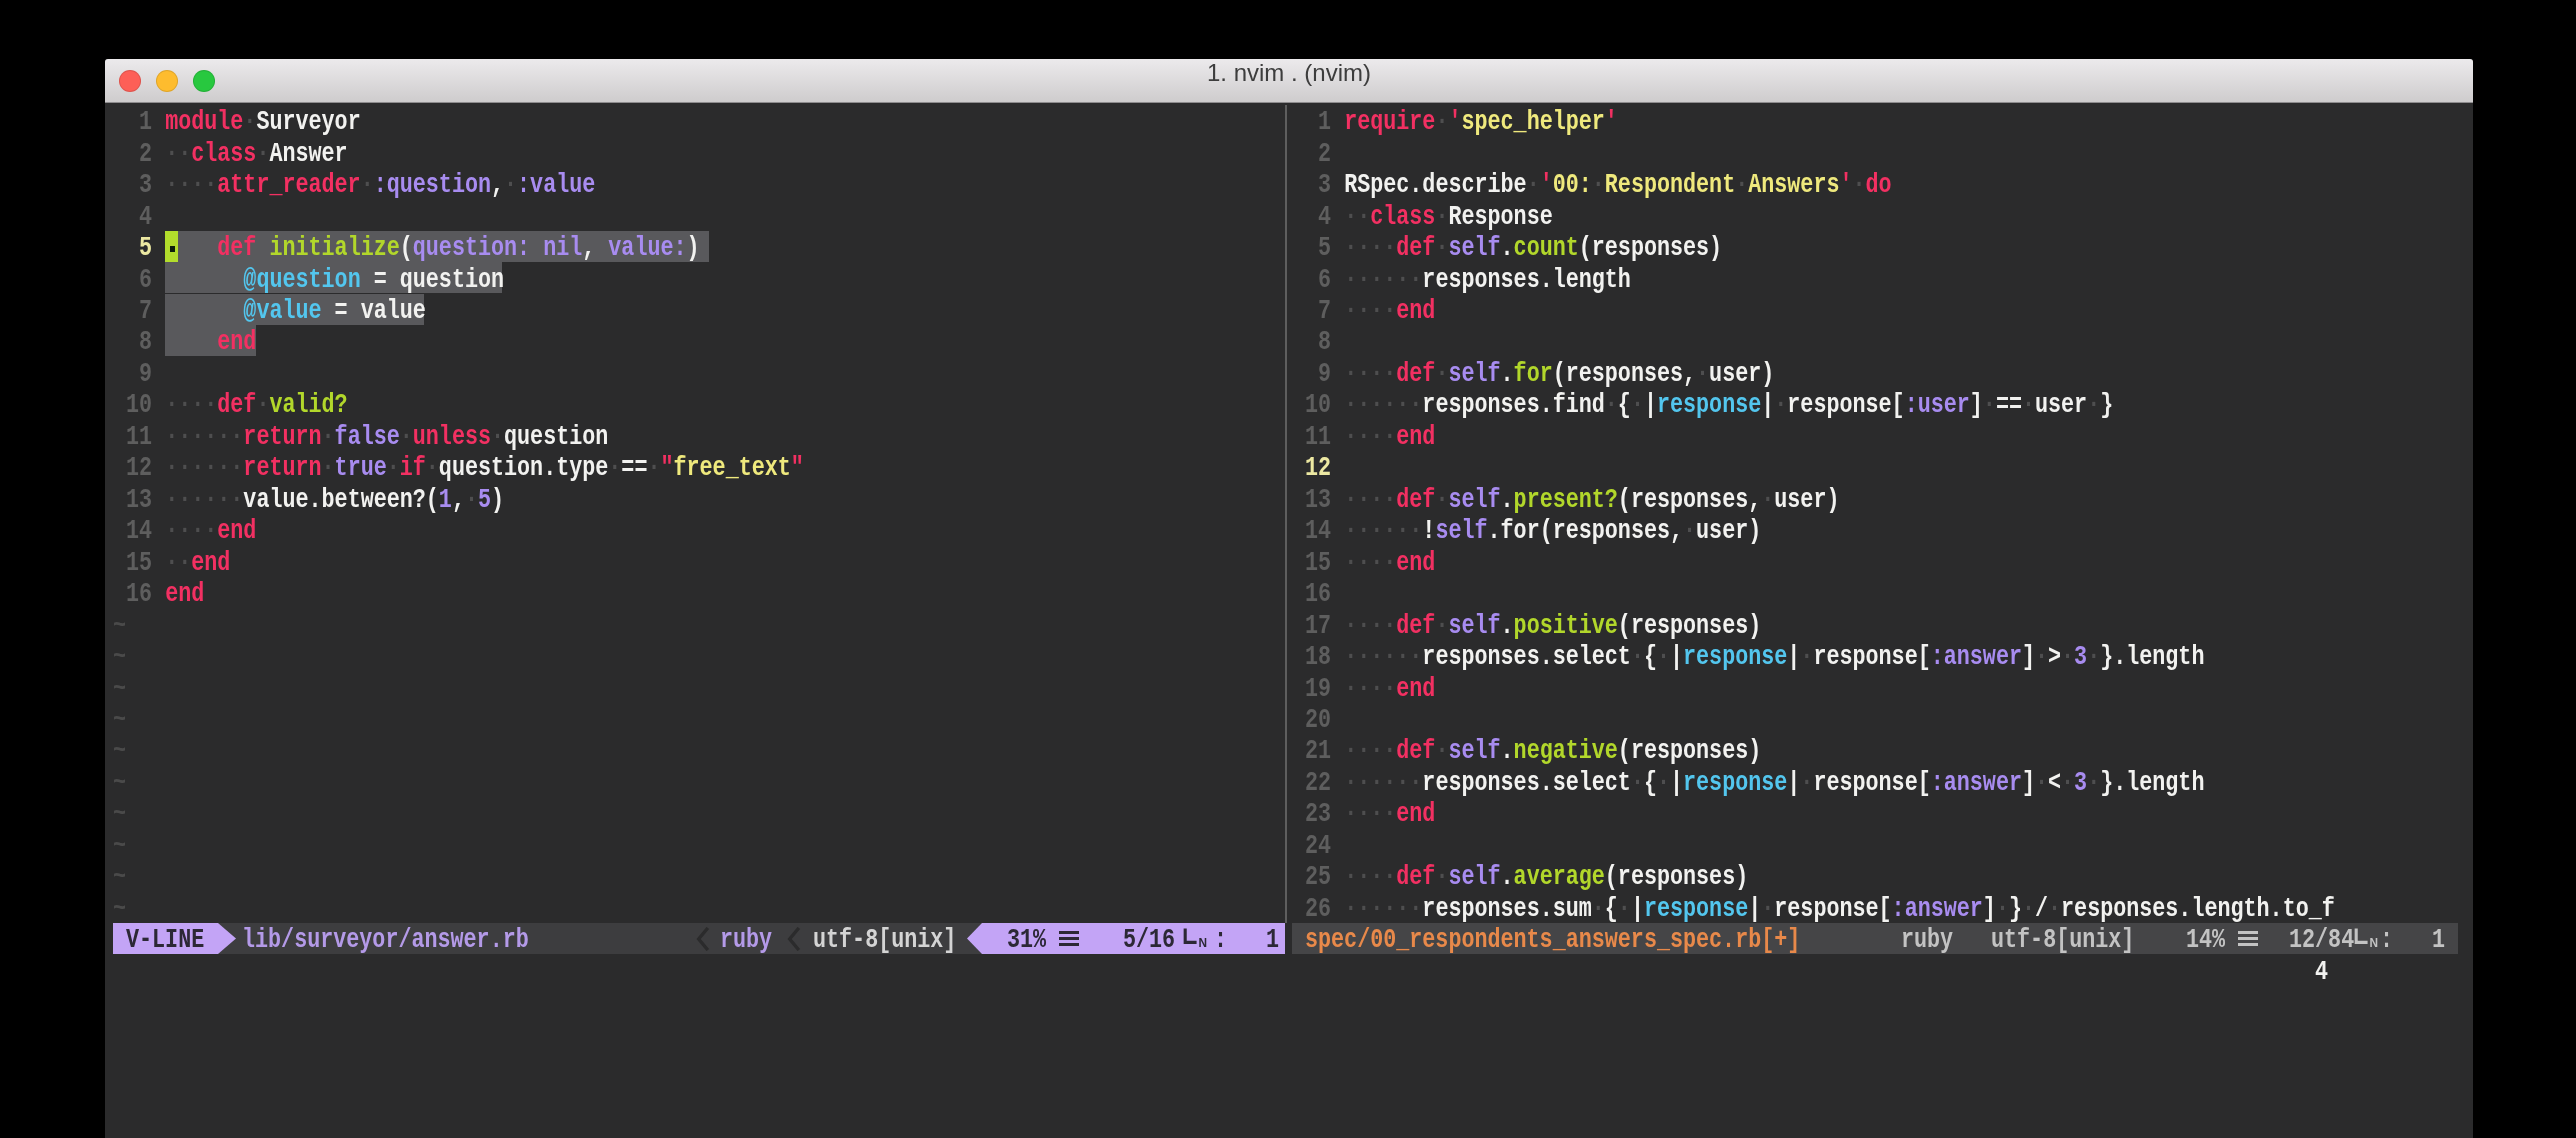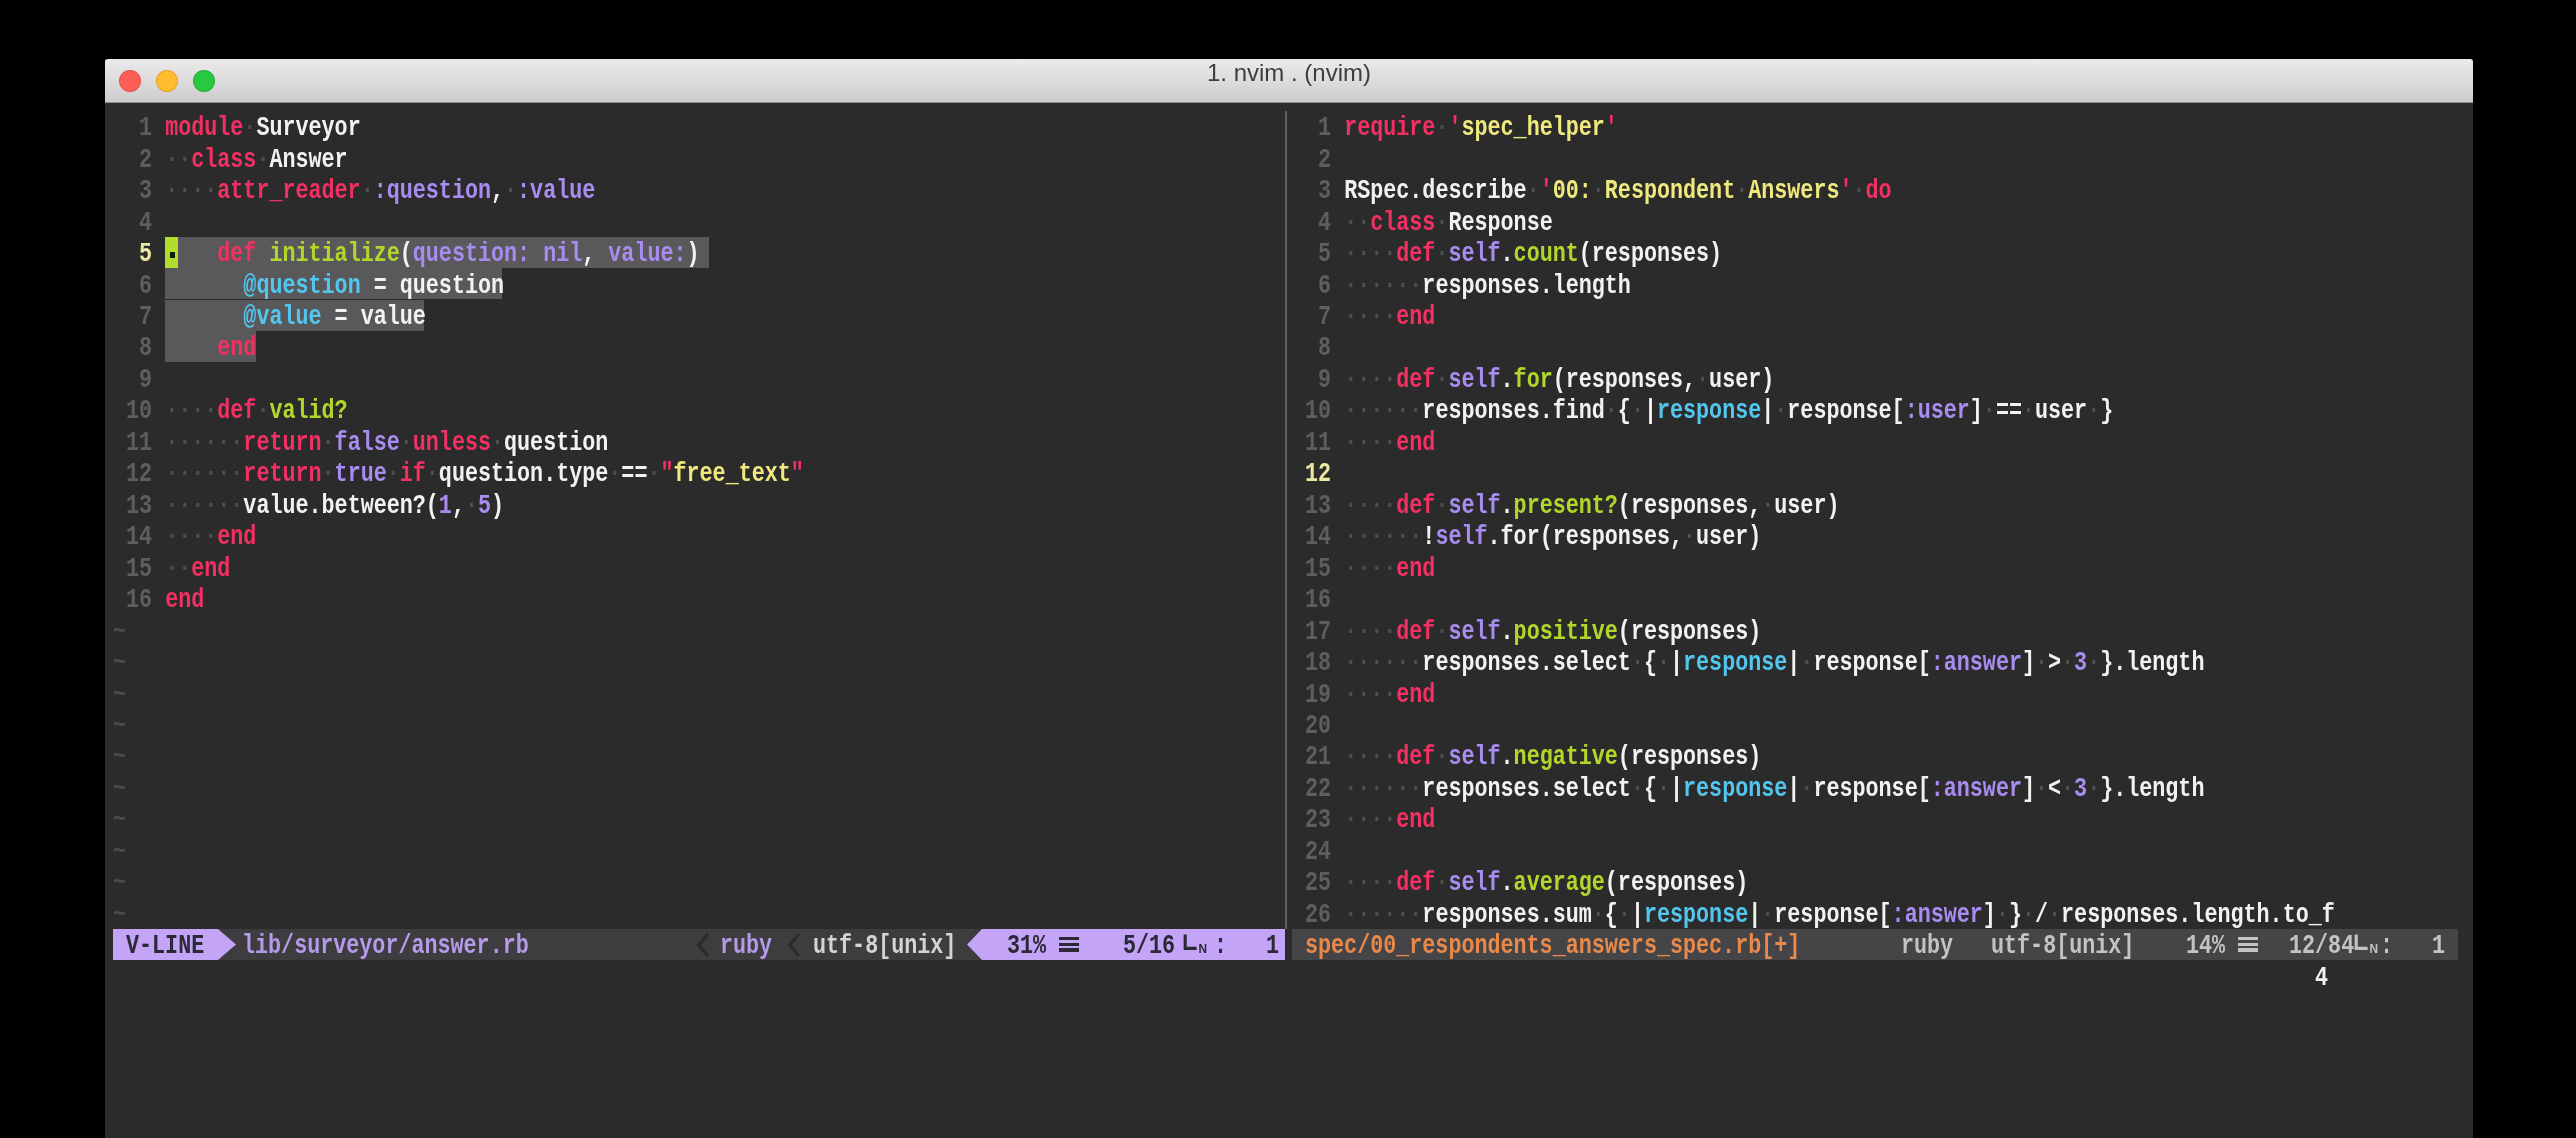--- a/index.html
+++ b/index.html
@@ -1,19 +1,19 @@
 <!DOCTYPE html>
 <html style="font-size:15px"><head><meta charset="utf-8"><style>
 * {margin:0;padding:0;box-sizing:border-box}
 html,body {width:2576px;height:1138px;background:#000;overflow:hidden}
 #win {position:absolute;left:105px;top:59px;width:2368px;height:1092px;border-radius:3px;overflow:hidden;background:#2b2b2c}
 #tb {position:absolute;left:0;top:0;width:100%;height:44px;background:linear-gradient(#eceaec,#cecccd);border-bottom:1.9px solid #8e8c8e}
 #tb .l {position:absolute;top:11px;width:22px;height:22px;border-radius:50%}
 #title {position:absolute;width:100%;top:0;height:42px;line-height:45px;text-align:center;font:24px "Liberation Sans",sans-serif;color:#3d3d3d}
-#grid {position:absolute;left:0;top:51px;width:100%;height:884px}
+#grid {position:absolute;left:0;top:45px;width:100%;height:884px}
 .t {position:absolute;white-space:pre;font:bold 27px "Liberation Mono",monospace;line-height:31px;color:#f2f2f0;transform:scaleX(0.80447);transform-origin:0 0}
 .t.b {font-weight:bold}
 m {color:#f23062} y {color:#efe97d} u {color:#a88cf0} c {color:#53c6ee}
 l {color:#b2d72b} n {color:#5e5e5e} h {color:#ece8a2} d {color:#4e4e4f}
 t {color:#4a4a4a} u,m,y,c,l,n,h,d {text-decoration:none;font-style:normal}
 .sel {position:absolute;height:31px;background:#59595c}
 .cur {position:absolute;width:13px;height:31px;background:#b2dd2c}
 .curdot {position:absolute;width:4.6px;height:5.6px;background:#0d1f0c}
 </style></head><body>
 <div id="win">

